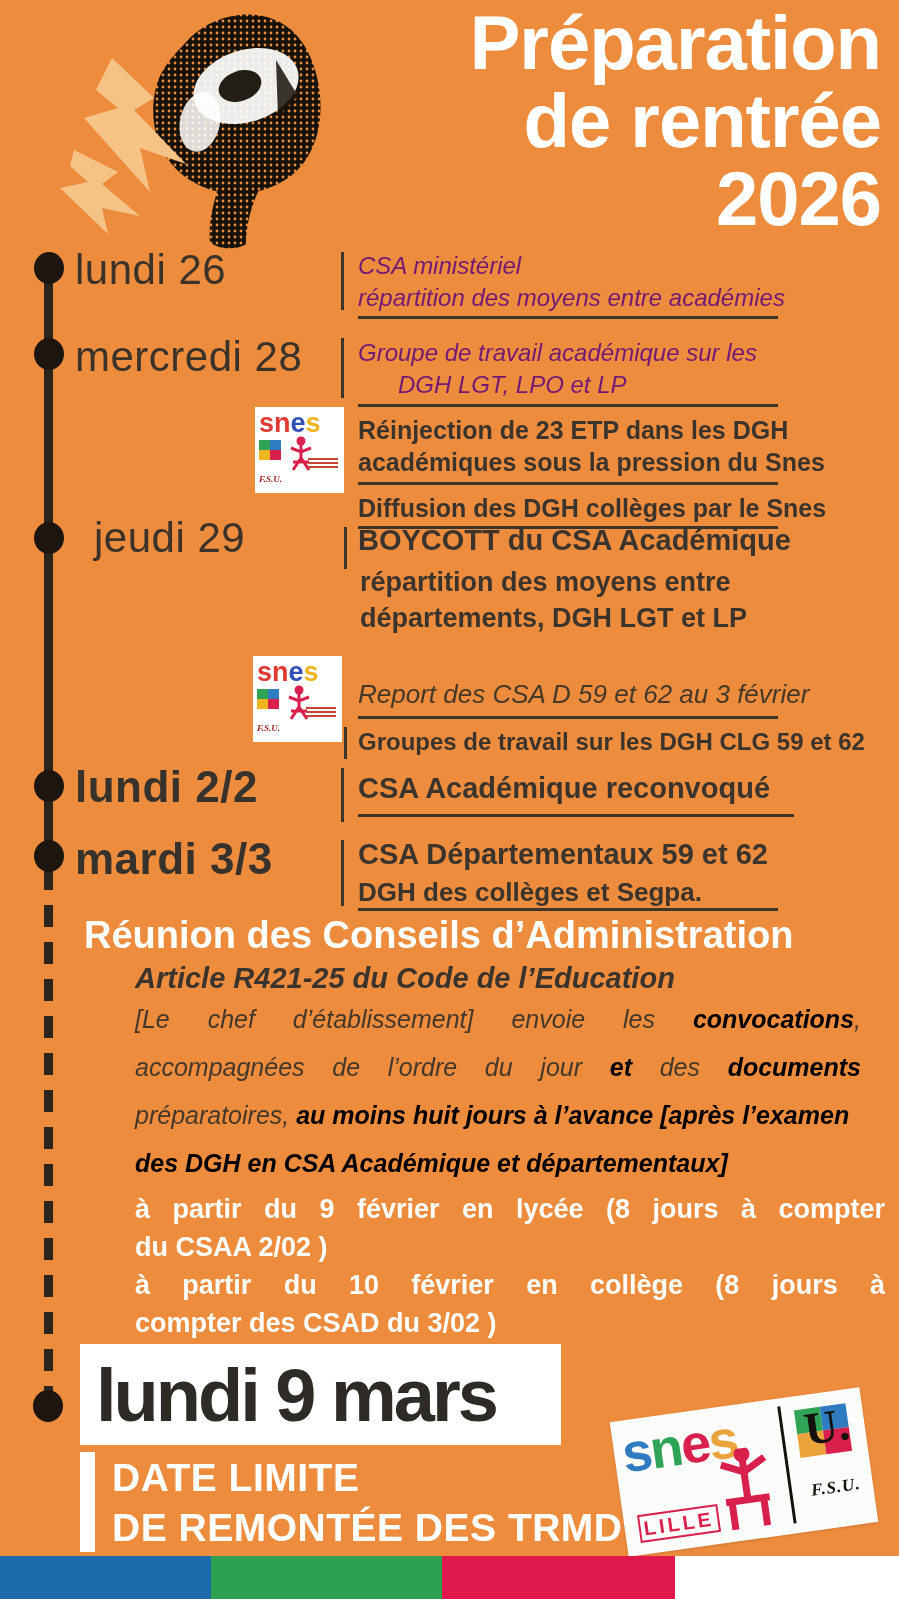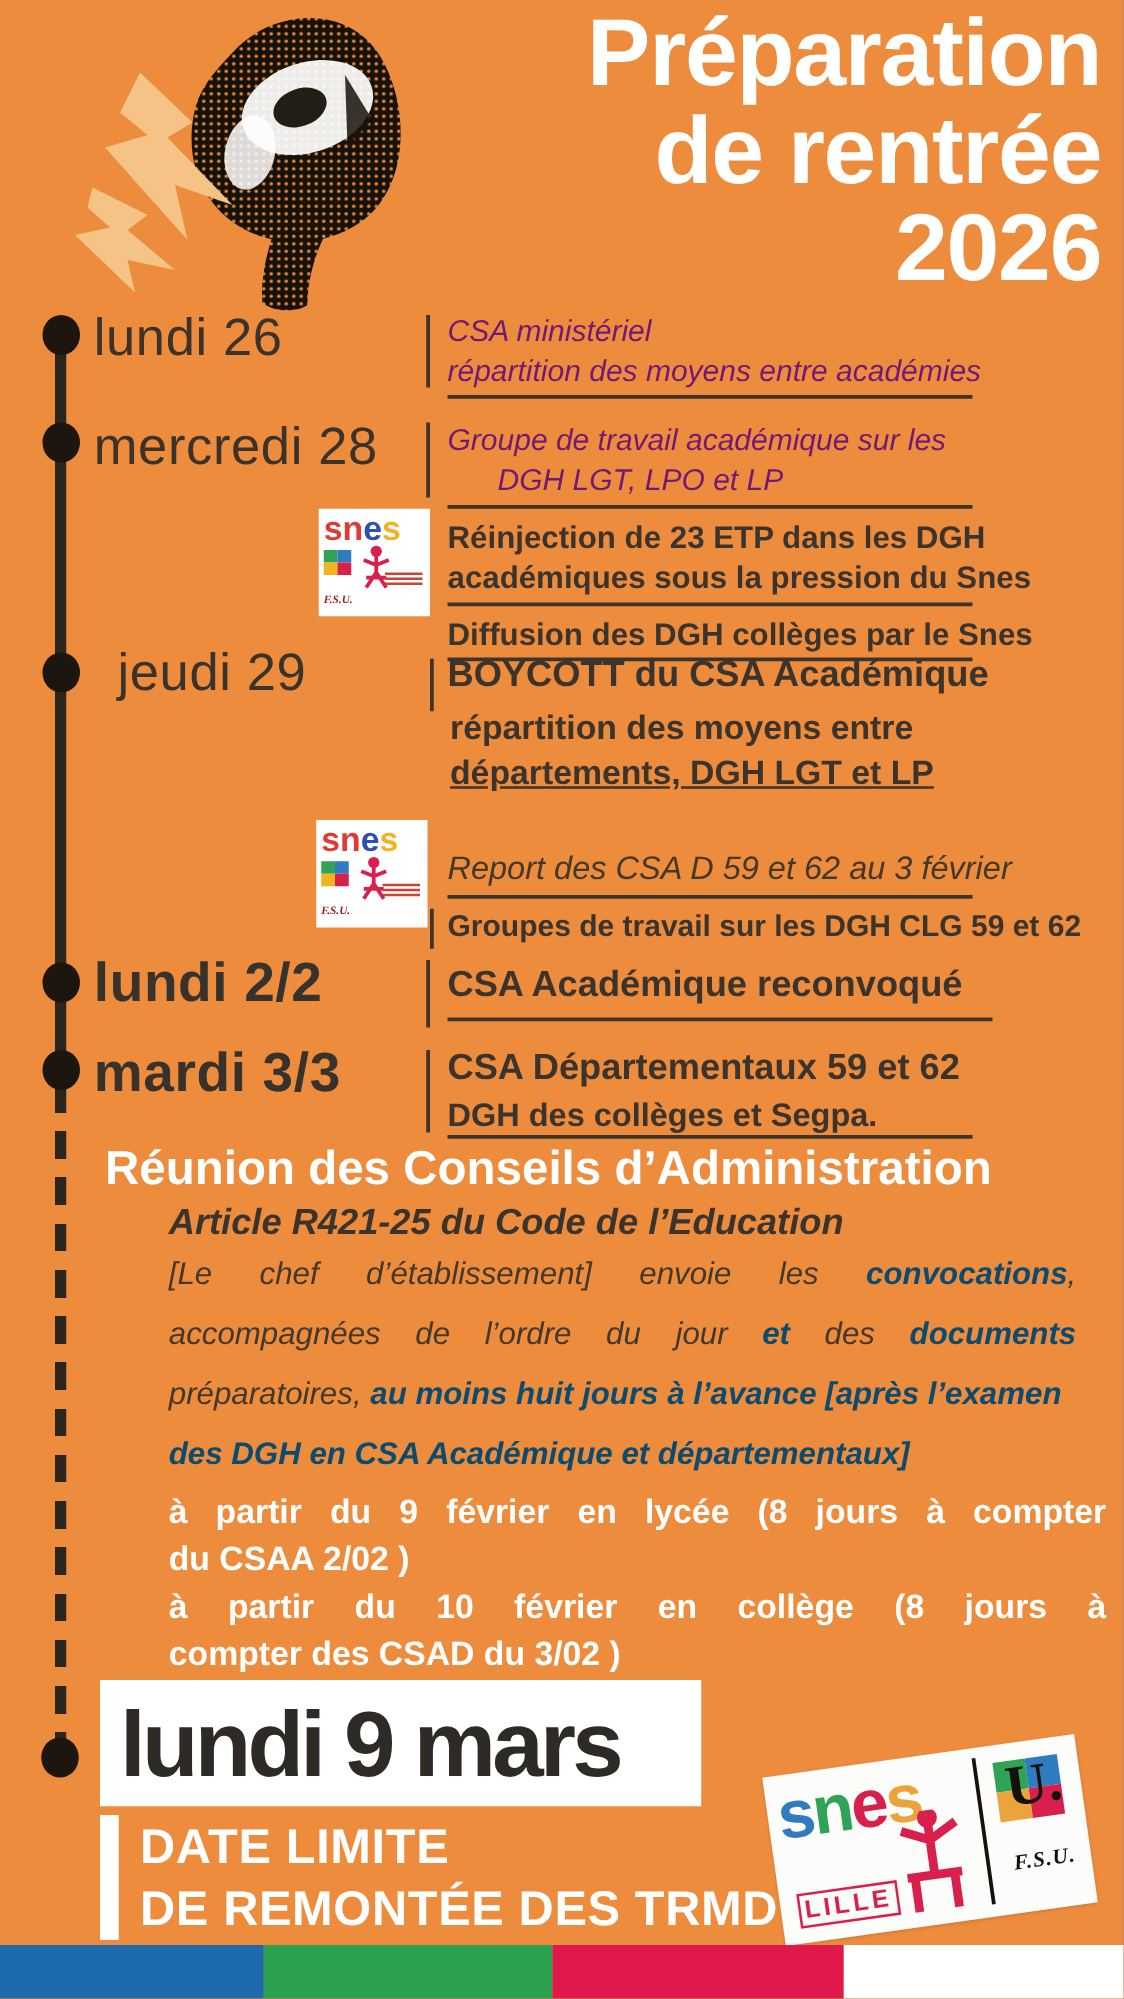--- a/index.html
+++ b/index.html
@@ -21,21 +21,21 @@
   .tl-dash{
     left:44px;width:9px;
     background:repeating-linear-gradient(180deg,#2B251D 0 22px,transparent 22px 37px);
   }
   .dot{width:30px;height:32px;border-radius:50%;background:#1C160F;}
   .date{font-size:42px;font-weight:500;color:#3B332A;letter-spacing:.5px;white-space:nowrap;}
   .date.bd{font-weight:800;font-size:44px;color:#38322C;}
   .vbar{width:3px;background:#3E352A;}
   .uline{height:3px;background:#3E352A;}
   .txt{font-size:24px;line-height:32px;color:#701a75;white-space:nowrap;font-style:italic;}
-  .b{font-weight:700;color:#0c4a6e;}
+  .b{font-weight:700;color:#000000;}
   .bb{font-weight:700;font-size:25px;line-height:32px;color:#3B342C;white-space:nowrap;}
   .hl{font-weight:700;font-size:29px;color:#3B342C;white-space:nowrap;}
   .it{font-style:italic;font-size:26px;line-height:37px;color:#443829;white-space:nowrap;}
   
   .reunion{left:84px;top:914px;font-size:38px;font-weight:800;color:#FFFFFF;white-space:nowrap;}
   .art-title{left:135px;top:962px;font-size:29px;font-weight:700;font-style:italic;color:#3B342C;white-space:nowrap;}
   .para{left:135px;width:726px;font-style:italic;font-size:25px;color:#44382A;}
   .pline{height:48px;line-height:34px;}
   .jl{text-align:justify;text-align-last:justify;}
   .feb{left:135px;width:750px;color:#FFFFFF;font-weight:700;font-size:27px;}
@@ -161,21 +161,21 @@
           <i></i>
           <i></i>
         </div>
     </div>
   </div>
 
   <div class="abs date" style="left:94px;top:514px;">jeudi 29</div>
   <div class="abs vbar" style="left:344px;top:527px;height:42px;"></div>
   <div class="abs hl" style="left:358px;top:524px;">BOYCOTT du CSA Académique</div>
   <div class="abs bb" style="left:360px;top:566px;font-size:27px;">répartition des moyens entre</div>
-  <div class="abs bb" style="left:360px;top:602px;font-size:27px;text-decoration:underline;">départements,  DGH LGT et LP</div>
+  <div class="abs bb" style="left:360px;top:602px;font-size:27px;">départements,  DGH LGT et LP</div>
   <div class="abs it" style="left:358px;top:676px;">Report des CSA D 59 et 62 au 3 février</div>
   <div class="abs uline" style="left:358px;top:716px;width:420px;"></div>
   <div class="abs vbar" style="left:344px;top:727px;height:32px;"></div>
   <div class="abs bb" style="left:358px;top:726px;font-size:24px;">Groupes de travail sur les DGH CLG 59 et 62</div>
 
   <div class="abs snes-sm" style="left:253px;top:656px;">
     <div class="word"><span class="c-red2">s</span><span class="c-red2">n</span><span class="c-blue2">e</span><span class="c-yellow">s</span></div>
     <div class="bot">
       <div class="patch" style="position:absolute;left:0;top:4px;">
         <i style="background:#2FA356"></i>

